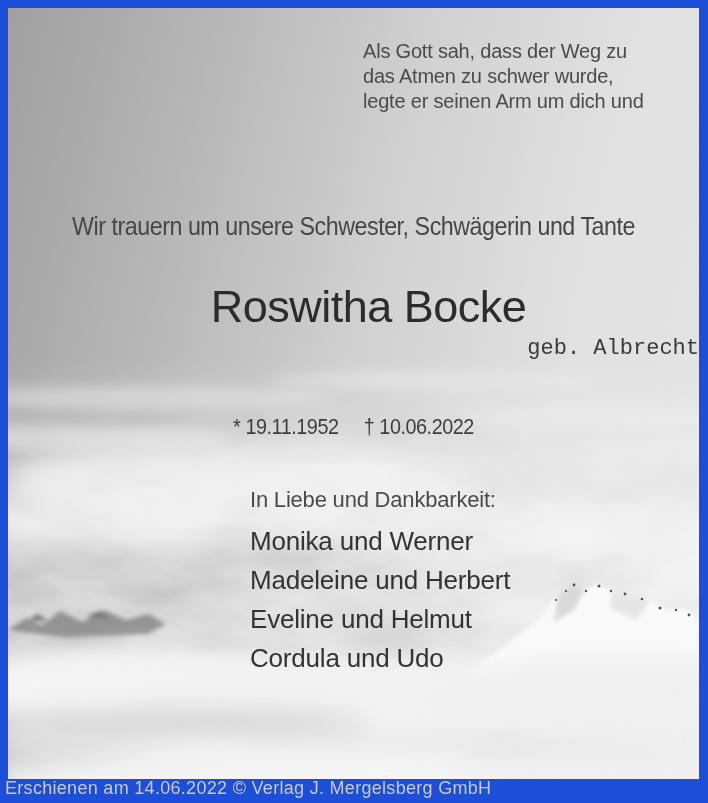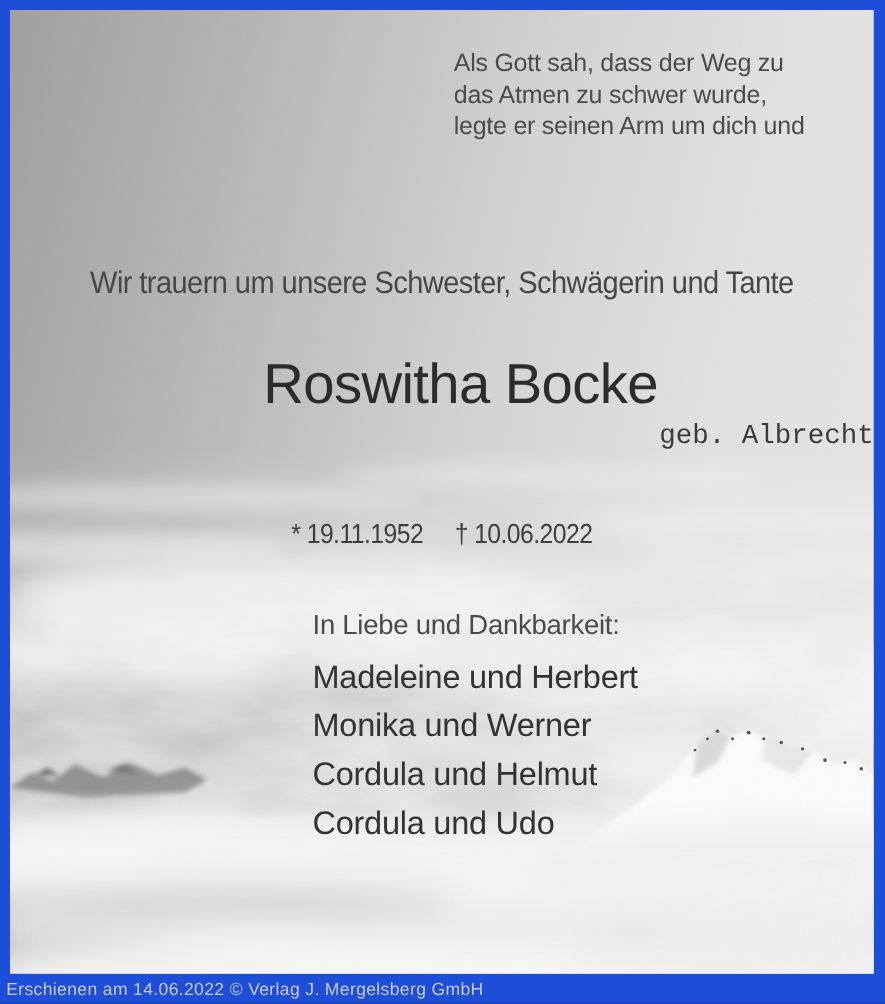--- a/index.html
+++ b/index.html
@@ -37,21 +37,21 @@
     left:0;top:406px;width:691px;text-align:center;
     font-size:22px;color:#3e3e3e;letter-spacing:-0.5px;
     transform:scaleX(0.9);transform-origin:50% 50%;
   }
   .dates .sep{display:inline-block;width:28px;}
   .mourning{left:214px;top:477px;margin-left:28px;}
   .closing{font-size:22px;line-height:30px;color:#4a4a4a;letter-spacing:-0.2px;margin-bottom:7px;}
   .mourner{font-size:26px;line-height:39px;color:#333333;letter-spacing:-0.2px;}
   .imprint{
     position:absolute;left:5px;bottom:4px;
-    font-size:14px;letter-spacing:0.3px;color:#c9c9c9;white-space:nowrap;
+    font-size:18px;letter-spacing:0.3px;color:#c9c9c9;white-space:nowrap;
   }
 </style>
 </head>
 <body>
 
 <div class="stage">
 
   <div class="photo">
 
     <svg class="clouds" viewBox="0 0 691 771" preserveAspectRatio="none" aria-hidden="true">
@@ -158,23 +158,23 @@
 
     <h1 class="txt name">Roswitha Bocke</h1>
     <div class="txt maiden">geb. Albrecht</div>
 
     <div class="txt dates">
       <span>* 19.11.1952</span><span class="sep"></span><span>† 10.06.2022</span>
     </div>
 
     <div class="txt mourning">
       <div class="closing">In Liebe und Dankbarkeit:</div>
+      <div class="mourner">Monika und Werner</div>
       <div class="mourner">Madeleine und Herbert</div>
-      <div class="mourner">Monika und Werner</div>
-      <div class="mourner">Cordula und Helmut</div>
+      <div class="mourner">Eveline und Helmut</div>
       <div class="mourner">Cordula und Udo</div>
     </div>
 
   </div>
 
   <div class="imprint">Erschienen am 14.06.2022 © Verlag J. Mergelsberg GmbH</div>
 
 </div>
 
 </body></html>

